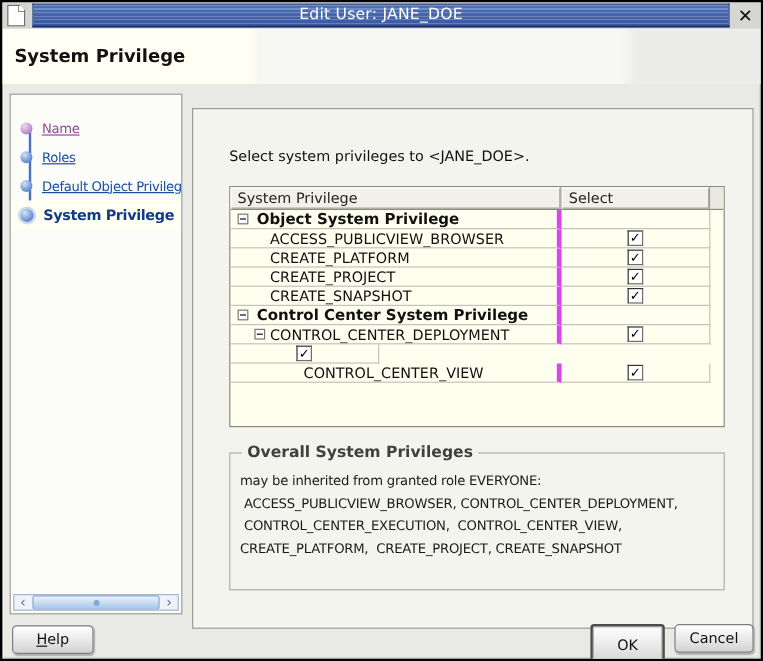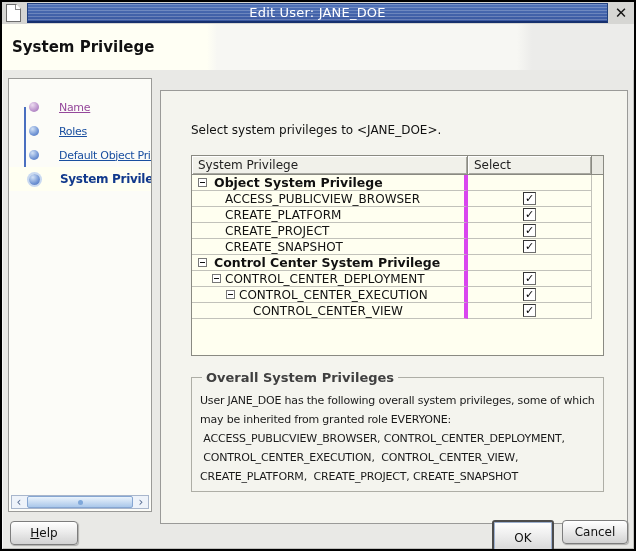--- a/index.html
+++ b/index.html
@@ -35,21 +35,21 @@
   .page-header { position:absolute; left:0; top:22px; width:632px; height:46px;
     background:linear-gradient(90deg,#fffff4 0 205px,#f7f7f3 215px 515px,#ececea 530px 100%);
     display:flex; align-items:center; }
   .page-header span { font-size:15px; font-weight:bold; color:#111; padding-left:10px; }
 
   
   .sidebar { position:absolute; left:6px; top:76px; width:144px; height:434px;
     background:#fcfcf8; border:1px solid #9a9a98; overflow:hidden; }
   .stepper-line { position:absolute; left:15px; top:28px; width:2px; height:76px; background:#4a6fc0; }
   .nav-items { position:absolute; left:0; top:16px; width:142px; }
-  .nav-item { height:24px; display:flex; align-items:center; padding-left:20px; white-space:nowrap;gap:12px; }
+  .nav-item { height:24px; display:flex; align-items:center; padding-left:8px; white-space:nowrap; }
   .nav-item .dot { width:10px; height:10px; border-radius:50%; margin-right:8px; flex:none;
     background:radial-gradient(circle at 35% 30%, #d3e2f6, #7094d4 60%, #4a6fbf); }
   .nav-item.visited .dot { background:radial-gradient(circle at 35% 30%, #ecdcf0, #bb93cc 60%, #9a6cb0); }
   .nav-item .nav-label { font-size:11px; letter-spacing:-.3px; }
   .nav-item.visited .nav-label { color:#95489b; text-decoration:underline; }
   .nav-item.link .nav-label { color:#1a4fa0; text-decoration:underline; }
   .nav-item.current { background:#fffff2; }
   .nav-item.current .dot { width:11px; height:11px; box-shadow:0 0 0 2px #c9d9f1; }
   .nav-item.current .nav-label { color:#123a8c; font-weight:bold; font-size:12px; text-decoration:none; }
 
@@ -235,47 +235,40 @@
                 <span class="minus"></span>
               </span>
               <span>CONTROL_CENTER_DEPLOYMENT</span>
             </div>
             <div class="td-select">
               <span class="checkbox">✓</span>
             </div>
             <div class="td-rest"></div>
           </div>
           <div class="trow">
-            <div class="td-name" style="padding-left: 34px;">
-              <span class="expander">
-                <span class="minus"></span>
-              </span>
-              <span>CONTROL_CENTER_EXECUTION</span>
-            </div>
             <div class="td-select">
               <span class="checkbox">✓</span>
             </div>
             <div class="td-rest"></div>
           </div>
           <div class="trow">
             <div class="td-name" style="padding-left: 61px;">
               <span>CONTROL_CENTER_VIEW</span>
             </div>
             <div class="td-select">
               <span class="checkbox">✓</span>
             </div>
             <div class="td-rest"></div>
           </div>
         </div>
     </div>
 
     <fieldset class="overall">
       <legend>Overall System Privileges</legend>
       <div id="overall-lines">
-          <div class="overall-line">User JANE_DOE has the following overall system privileges, some of which</div>
           <div class="overall-line">may be inherited from granted role EVERYONE:</div>
           <div class="overall-line"> ACCESS_PUBLICVIEW_BROWSER, CONTROL_CENTER_DEPLOYMENT,</div>
           <div class="overall-line"> CONTROL_CENTER_EXECUTION,  CONTROL_CENTER_VIEW,</div>
           <div class="overall-line">CREATE_PLATFORM,  CREATE_PROJECT, CREATE_SNAPSHOT</div>
         </div>
     </fieldset>
   </div>
 
   <button class="btn btn-help"><span class="u">H</span><span>elp</span></button>
   <button class="btn btn-ok">OK</button>

